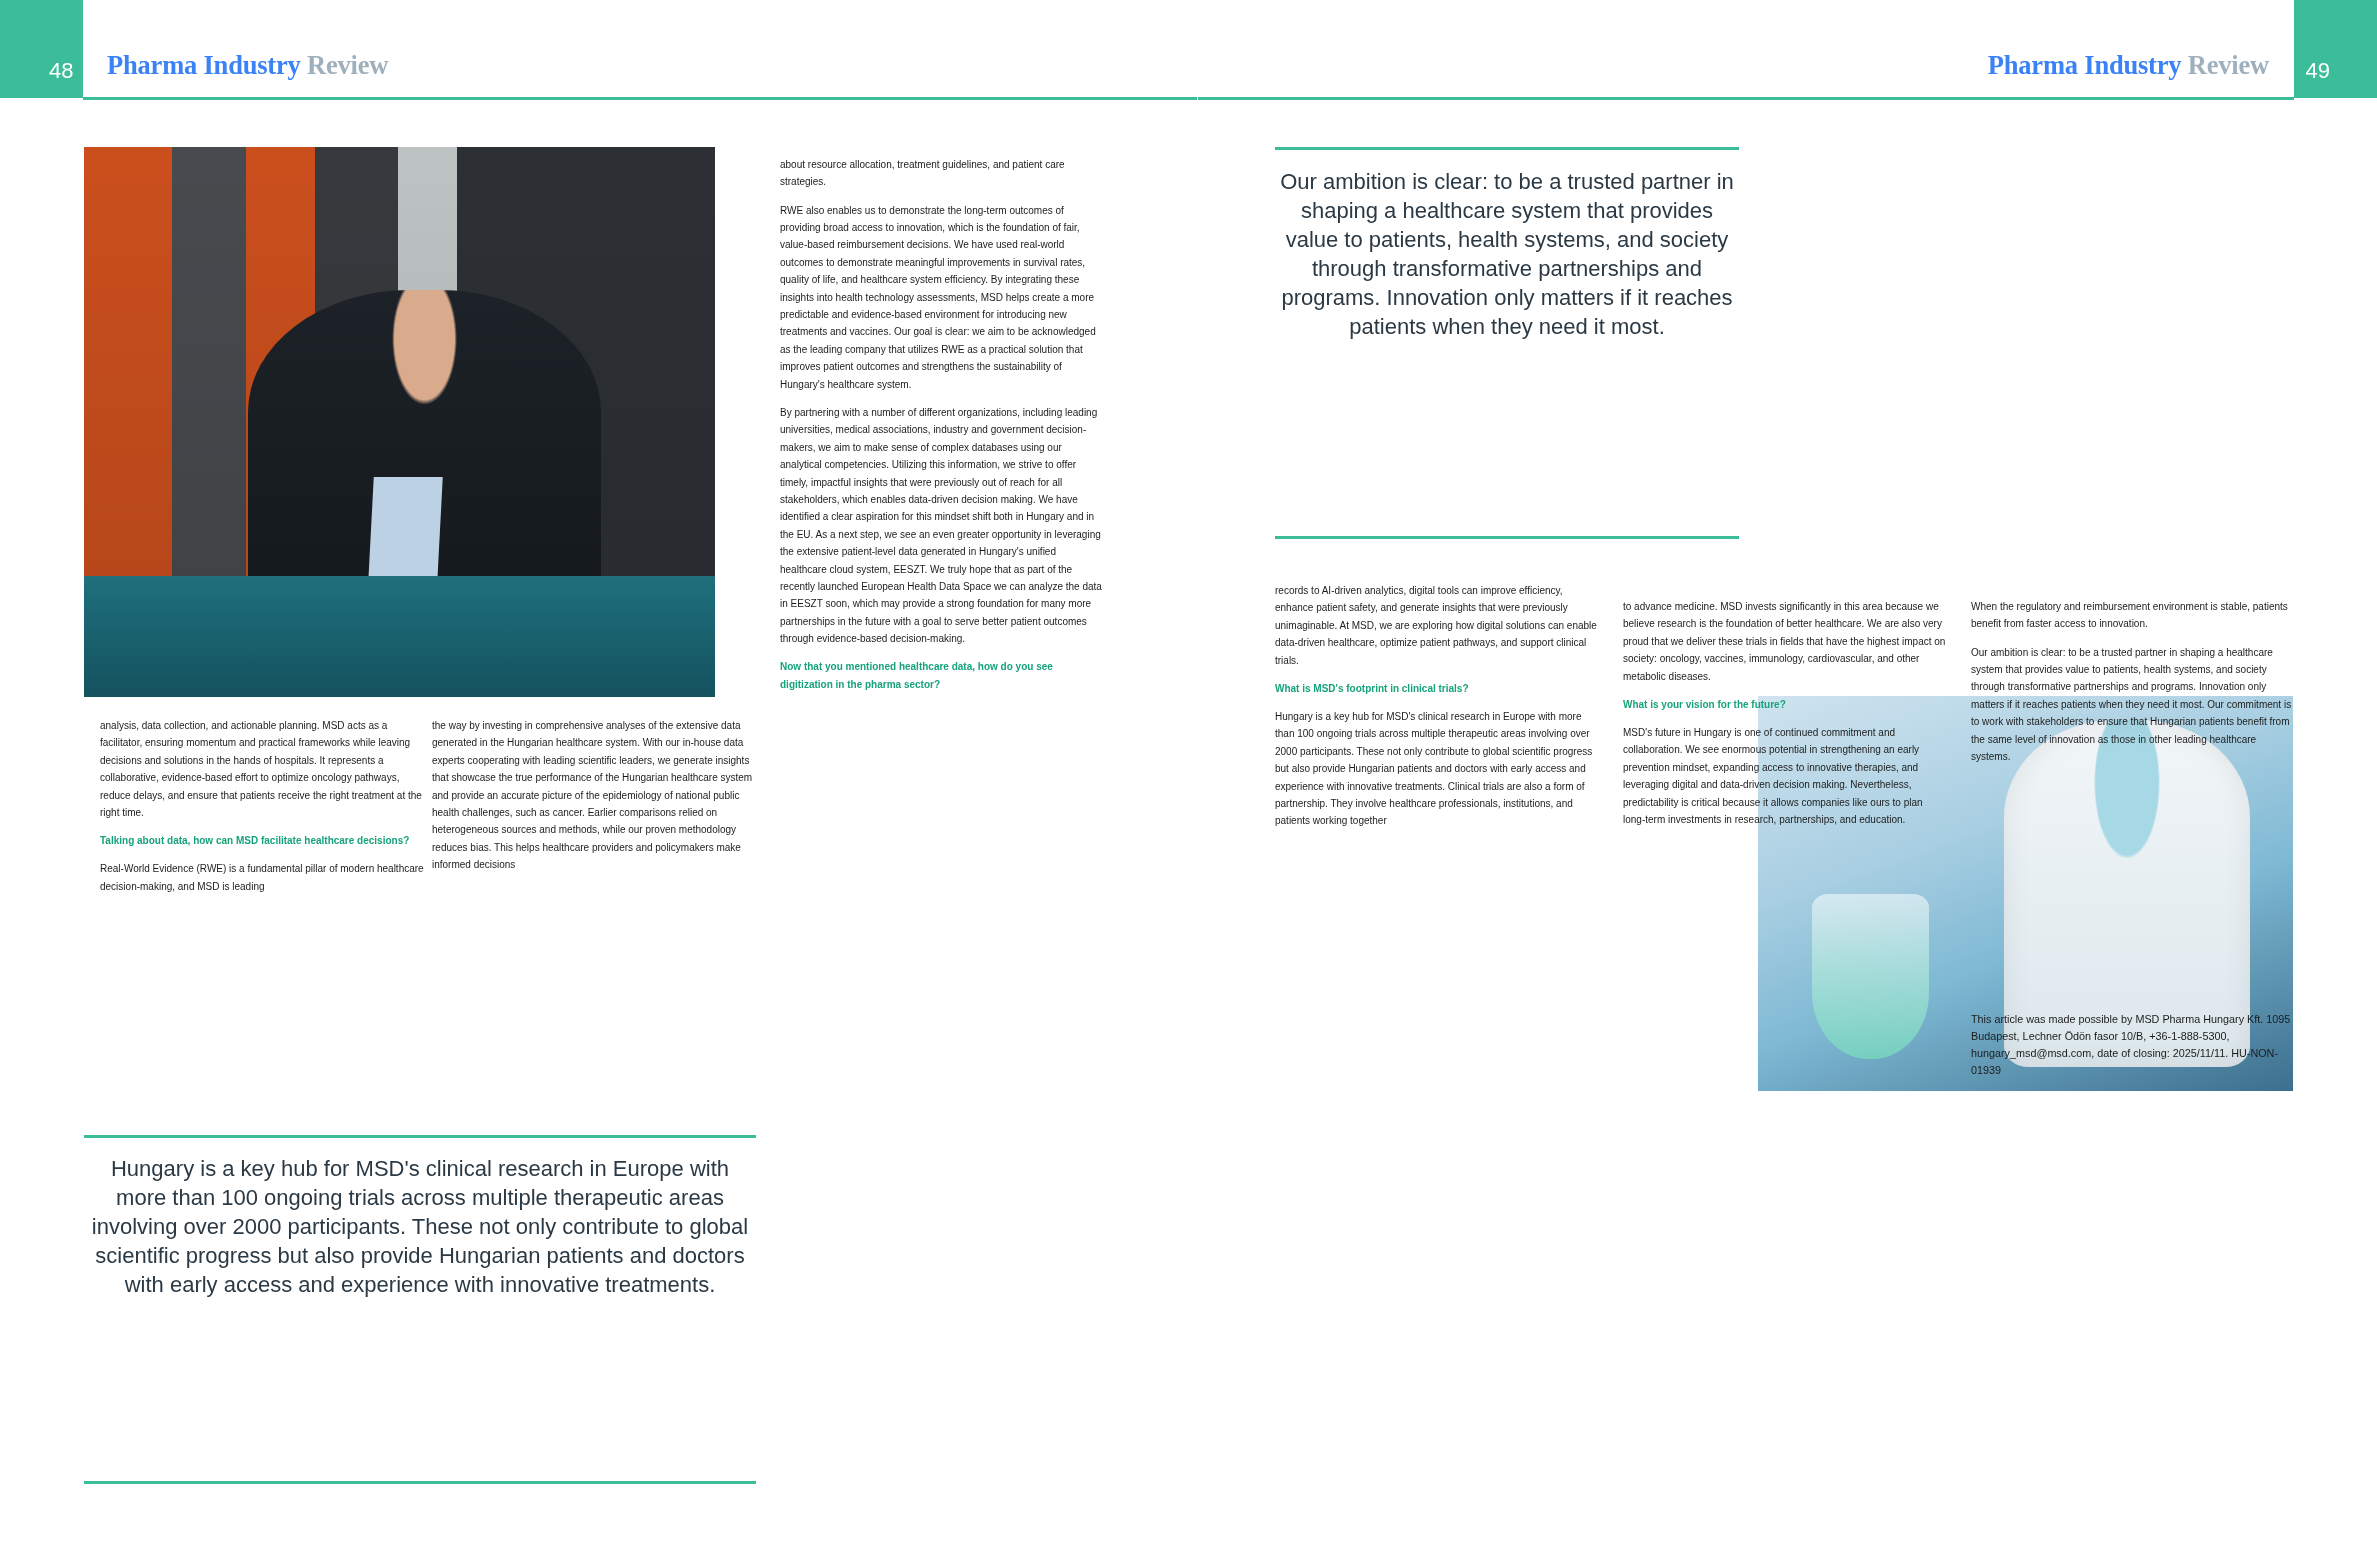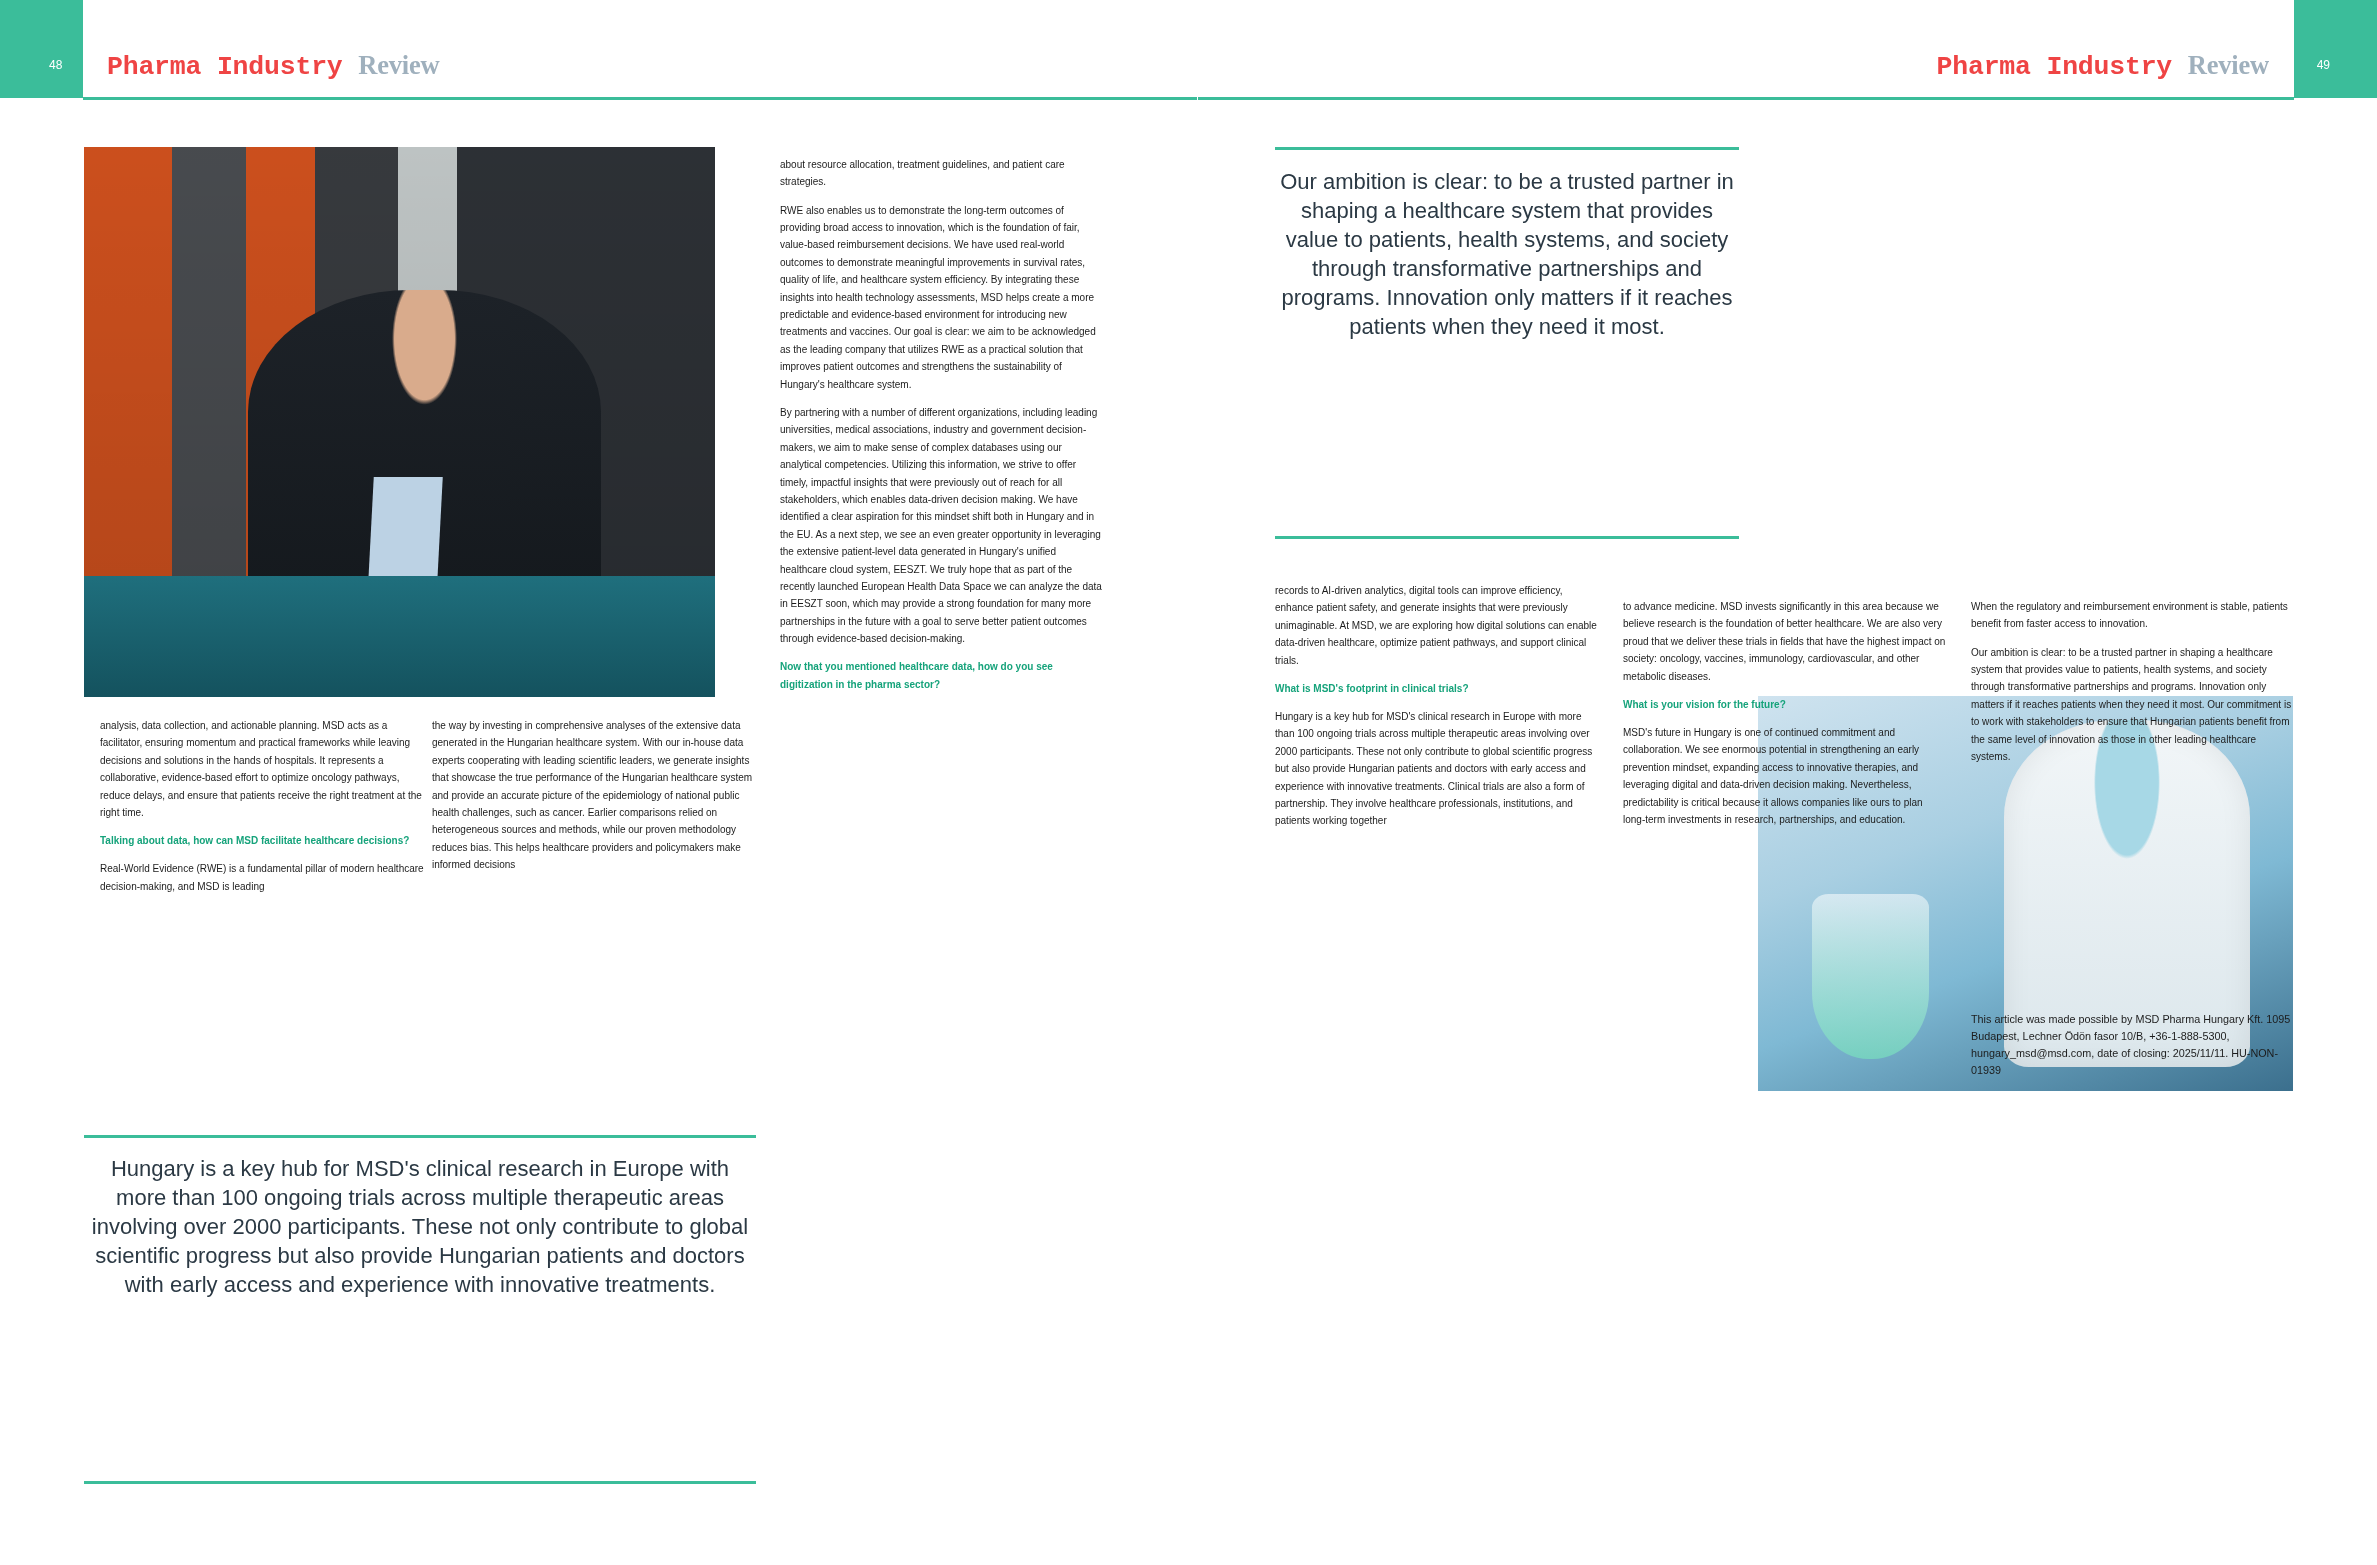--- a/index.html
+++ b/index.html
@@ -25,36 +25,36 @@
     width: 83px;
     height: 98px;
     background: #3bbd9a;
   }
   .corner-tab.left { left: 0; }
   .corner-tab.right { right: 0; }
   .folio {
     position: absolute;
     top: 58px;
     color: #ffffff;
-    font-size: 12px;
+    font-size: 22px;
     font-family: "Liberation Sans", sans-serif;
   }
   .folio.left { left: 49px; }
   .folio.right { right: 47px; }
 
   .masthead {
     position: absolute;
     top: 50px;
     font-family: "Liberation Serif", serif;
     font-weight: bold;
     font-size: 26.5px;
     letter-spacing: -0.2px;
     white-space: nowrap;
   }
-  .masthead .dark { color: #ef4444; font-family: Liberation Mono, monospace; }
+  .masthead .dark { color: #3b82f6; }
   .masthead .accent { color: #9fb0bd; }
   .masthead.left { left: 107px; }
   .masthead.right { right: 108px; }
 
   .head-rule {
     position: absolute;
     height: 2.5px;
     background: #3bbd9a;
     top: 97px;
   }

